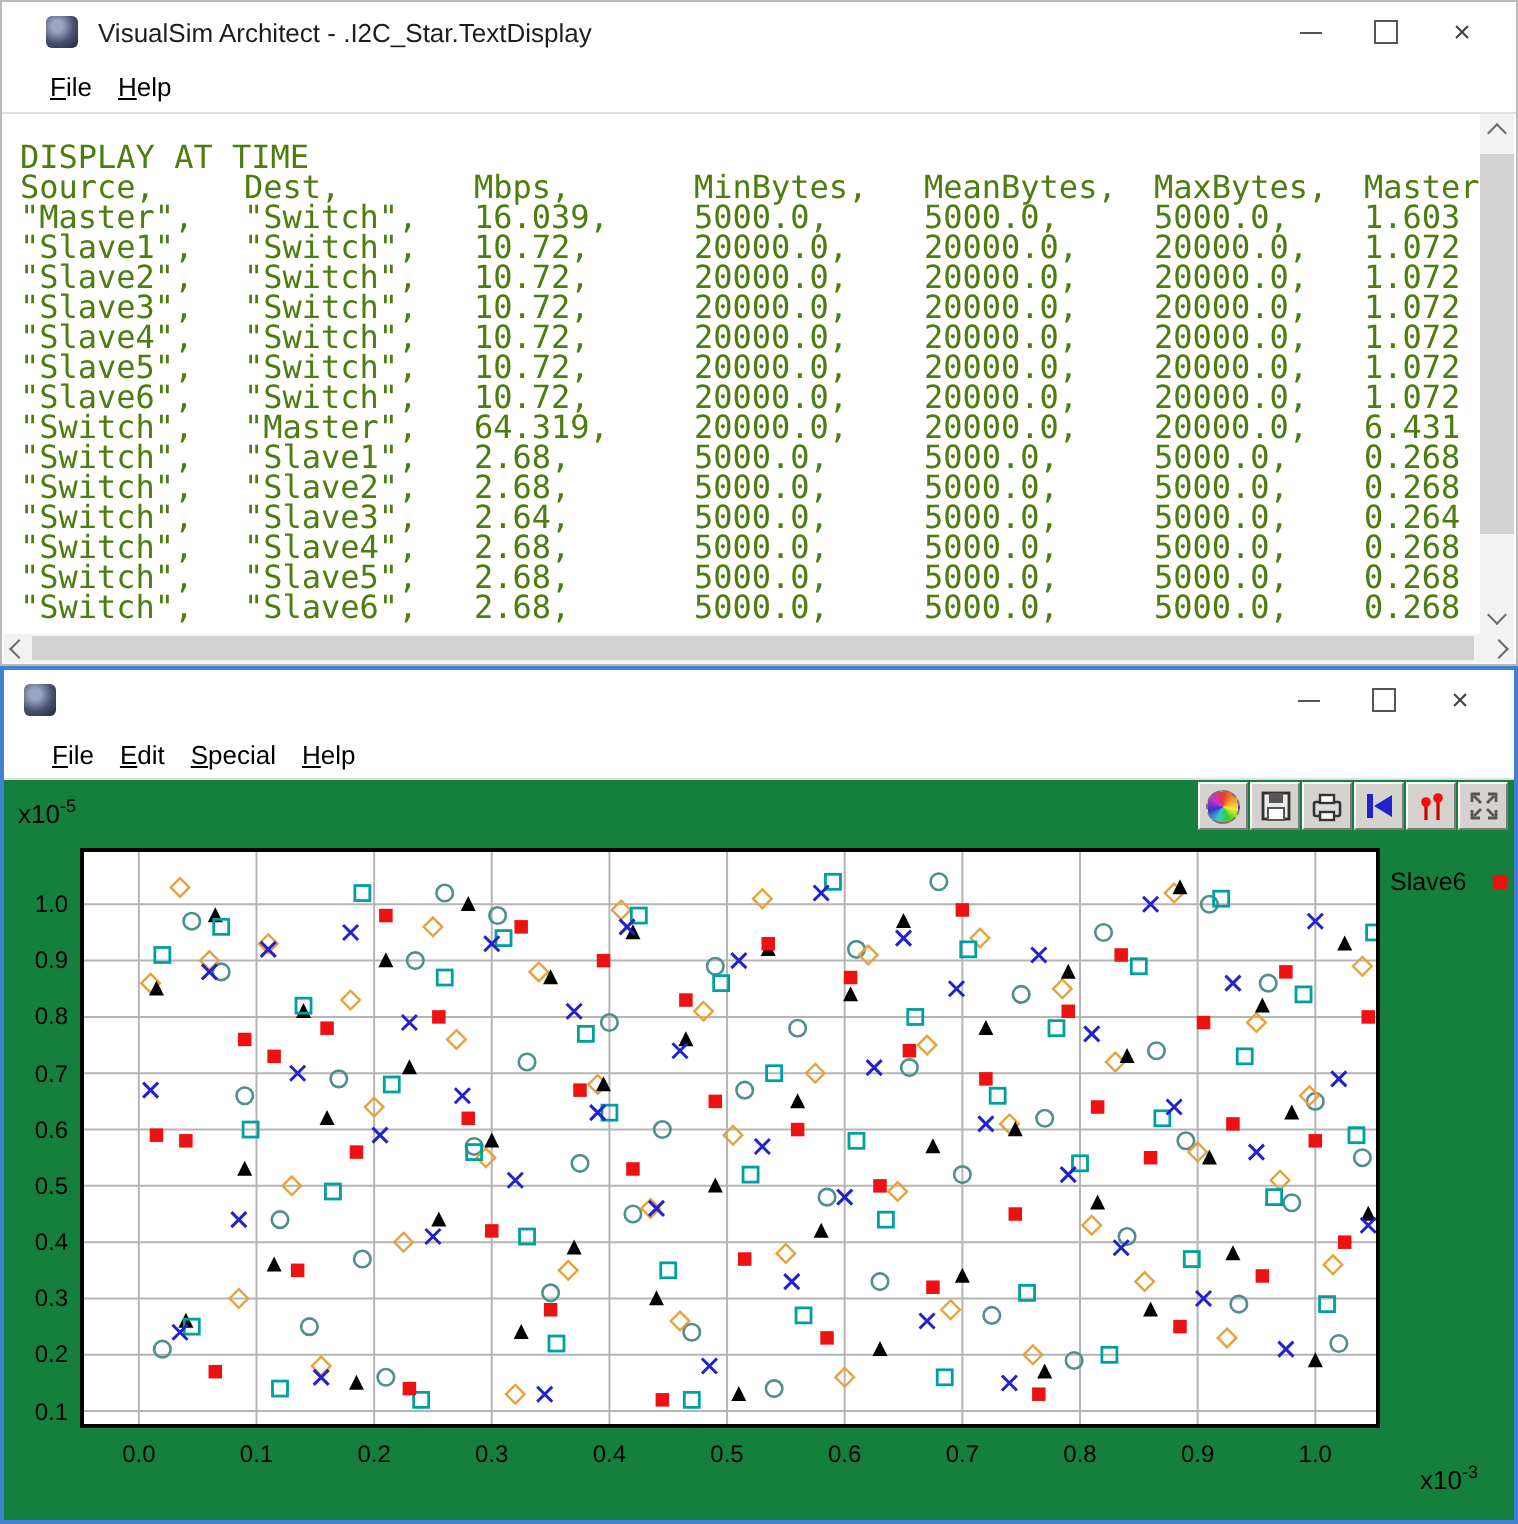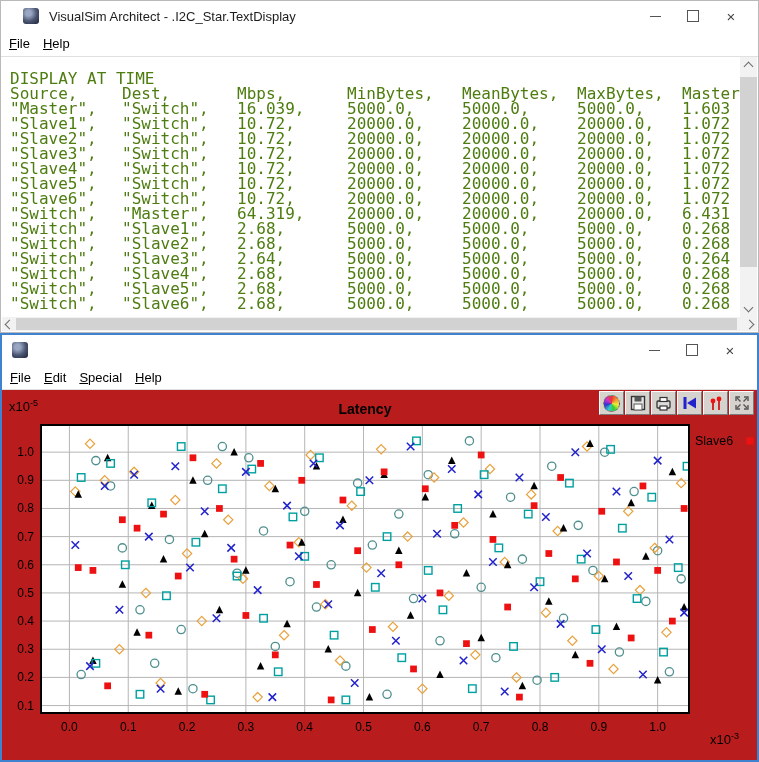--- a/index.html
+++ b/index.html
@@ -11,21 +11,21 @@
   .titlebar{height:30px;display:flex;align-items:center;background:#fff;position:relative;}
   .appicon{width:16px;height:16px;border-radius:3px;margin:0 10px 0 22px;
            background:radial-gradient(circle at 35% 32%,#9aa7c4 0 18%,#4a5470 55%,#1d2438 100%);}
   #win-bottom .appicon{margin-left:10px;}
   .wtitle{font-size:13px;color:#1d1d1d;}
   .controls{position:absolute;right:8px;top:0;height:30px;display:flex;align-items:center;}
   .ctrl{width:38px;height:28px;display:flex;align-items:center;justify-content:center;color:#333;}
   .minbar{display:block;width:11px;height:0;border-top:1px solid #555;}
   .maxbox{display:block;width:10px;height:10px;border:1px solid #555;}
   .ctrl.close{font-size:15px;color:#444;}
-  .menubar{height:25px;display:flex;align-items:center;gap:13px;padding-left:8px;
+  .menubar{height:25px;display:flex;align-items:center;gap:13px;padding-left:24px;
            font-size:13px;color:#000;border-bottom:1px solid #e0e0e0;background:#fff;}
   .menu-item{display:inline-block;}
   .menu-item::first-letter{text-decoration:underline;}
   
   #textarea{position:absolute;left:1px;right:1px;top:56px;bottom:15px;background:#fff;overflow:hidden;}
   #text-rows{position:absolute;left:0;top:12px;right:20px;
              font-family:"DejaVu Sans Mono","Liberation Mono",monospace;
              font-size:16px;color:#4d7c0f;}
   .trow{position:relative;height:15px;}
   .trow span{position:absolute;top:0;white-space:pre;}
@@ -36,21 +36,21 @@
   .up{top:6px;transform:rotate(45deg);}
   .down{bottom:6px;transform:rotate(225deg);}
   .hscroll{position:absolute;left:1px;right:1px;bottom:1px;height:14px;background:#f2f2f2;}
   .hthumb{position:absolute;top:1px;height:12px;background:#d2d2d2;}
   .harrow{position:absolute;top:4px;width:6px;height:6px;border-left:1.6px solid #6b6b6b;border-top:1.6px solid #6b6b6b;}
   .left{left:4px;transform:rotate(-45deg);}
   .right{right:4px;transform:rotate(135deg);}
   
   #win-bottom{left:0;top:333px;width:759px;height:429px;border:2px solid #3e82d0;}
   #win-bottom .menubar{height:24px;}
-  #plot-content{position:absolute;left:0;right:0;top:55px;bottom:0;background:#b91c1c;}
+  #plot-content{position:absolute;left:0;right:0;top:55px;bottom:0;background:#15803d;}
   
   #toolbar{position:absolute;top:1px;right:3px;display:flex;gap:1px;}
   .tbtn{width:23px;height:22px;background:#d6d3ce;border:1px solid;
         border-color:#fdfdfd #7a7a7a #7a7a7a #fdfdfd;display:flex;align-items:center;justify-content:center;}
   .palette{width:15px;height:15px;border-radius:50%;border:1px dashed #777;
            background:conic-gradient(#e33,#e93,#ee3,#3c3,#3cc,#33c,#c3c,#e33);}
   
   #scale-y{position:absolute;left:7px;top:8px;font-size:13px;color:#000;}
   #scale-x{position:absolute;right:18px;top:341px;font-size:13px;color:#000;}
   sup{font-size:9px;}
@@ -301,21 +301,20 @@
                 <path d="M10 2 L14 2 L14 6"></path>
                 <path d="M14 10 L14 14 L10 14"></path>
                 <path d="M6 14 L2 14 L2 10"></path>
                 <path d="M3 3 L6.5 6.5 M13 3 L9.5 6.5 M13 13 L9.5 9.5 M3 13 L6.5 9.5"></path>
               </g>
             </svg>
         </div>
       </div>
 
       <div id="scale-y"><span>x10</span><sup>-5</sup></div>
-      <div id="chart-title">Latency</div>
 
       <svg id="plot" viewBox="0 0 650 290">
           <line x1="29.411764705882355" y1="0" x2="29.411764705882355" y2="290" stroke="#b5b5b5" stroke-width="1"></line>
           <line x1="88.23529411764707" y1="0" x2="88.23529411764707" y2="290" stroke="#b5b5b5" stroke-width="1"></line>
           <line x1="147.05882352941177" y1="0" x2="147.05882352941177" y2="290" stroke="#b5b5b5" stroke-width="1"></line>
           <line x1="205.88235294117646" y1="0" x2="205.88235294117646" y2="290" stroke="#b5b5b5" stroke-width="1"></line>
           <line x1="264.70588235294116" y1="0" x2="264.70588235294116" y2="290" stroke="#b5b5b5" stroke-width="1"></line>
           <line x1="323.5294117647059" y1="0" x2="323.5294117647059" y2="290" stroke="#b5b5b5" stroke-width="1"></line>
           <line x1="382.3529411764706" y1="0" x2="382.3529411764706" y2="290" stroke="#b5b5b5" stroke-width="1"></line>
           <line x1="441.1764705882353" y1="0" x2="441.1764705882353" y2="290" stroke="#b5b5b5" stroke-width="1"></line>

